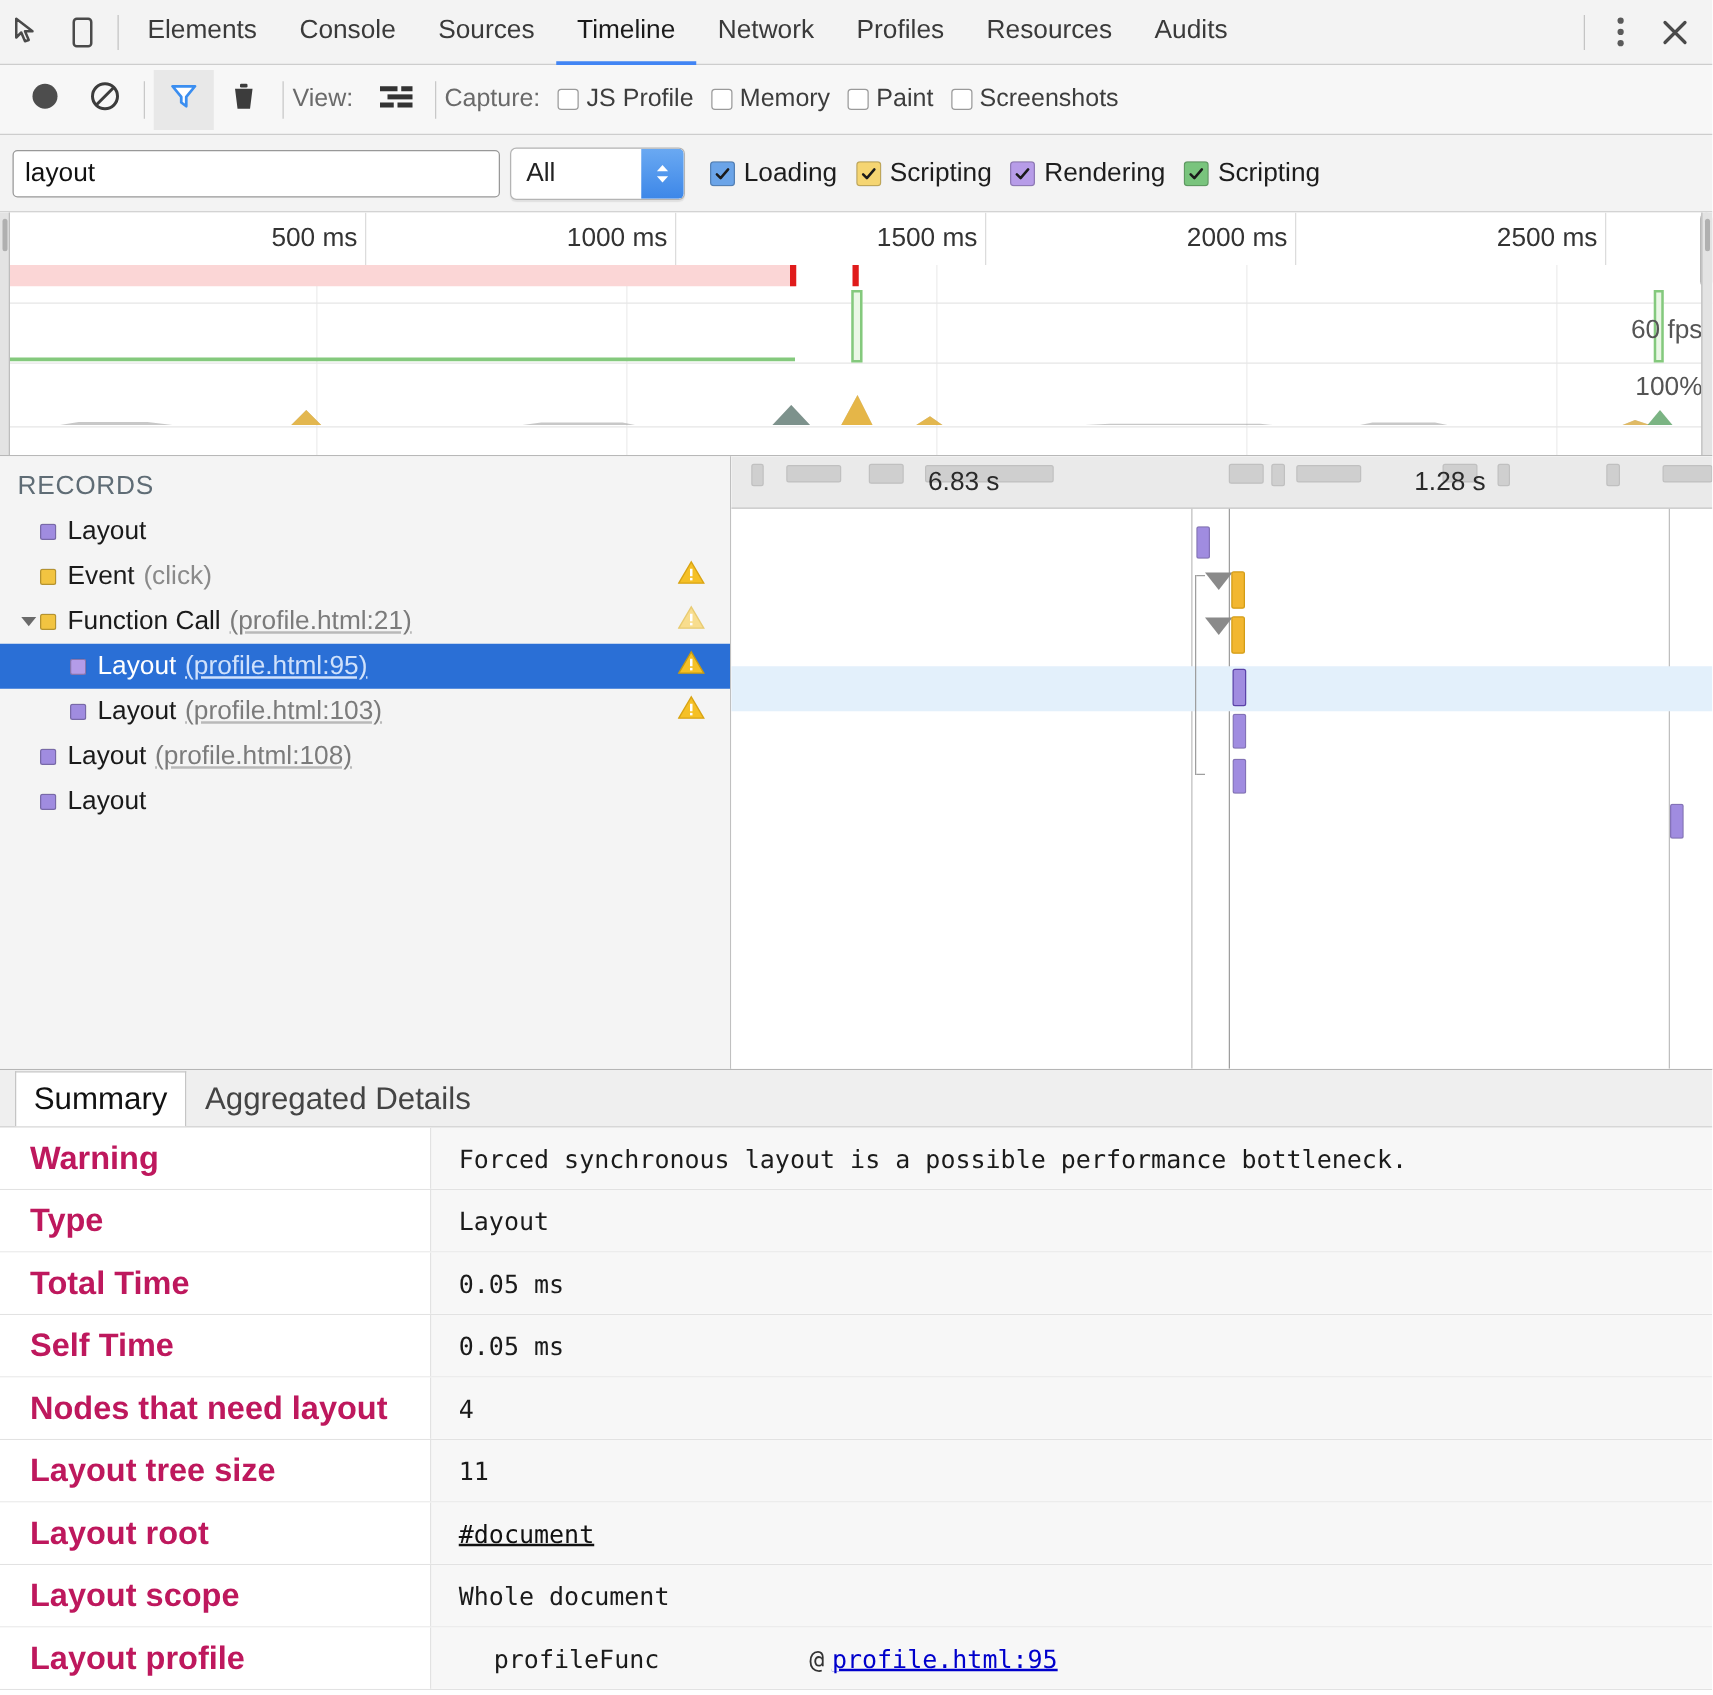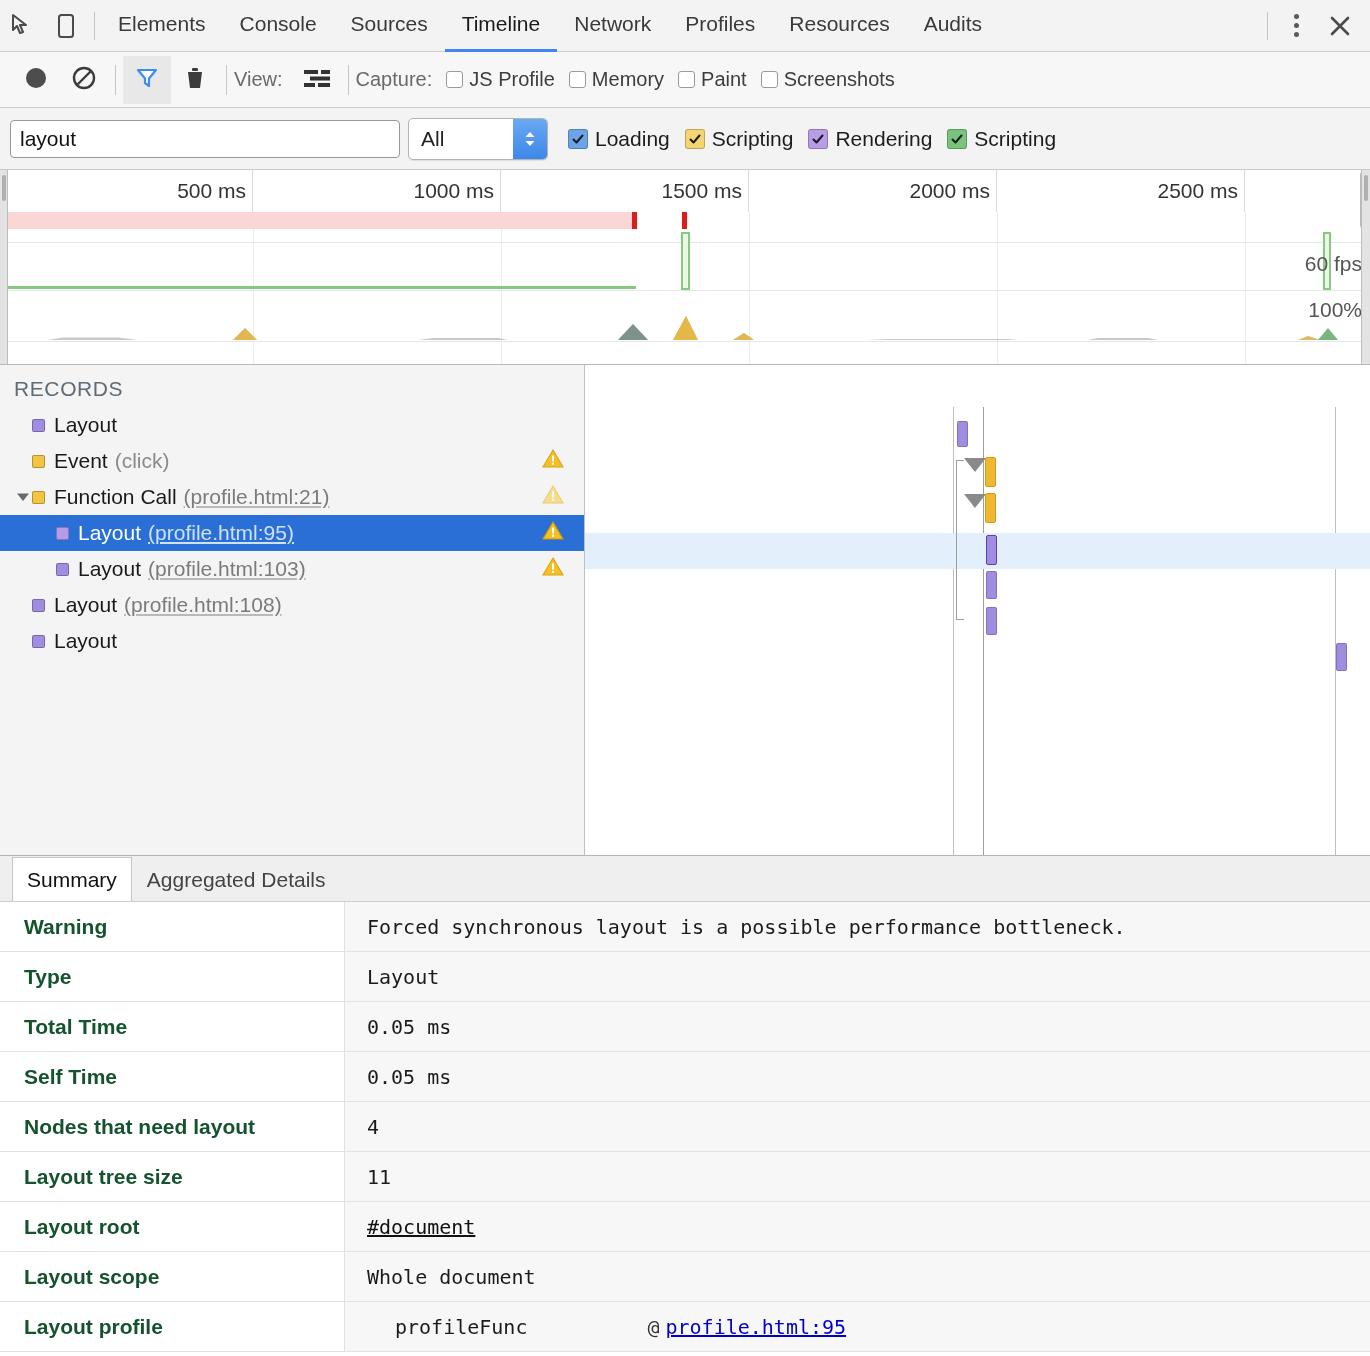--- a/index.html
+++ b/index.html
@@ -118,20 +118,21 @@
   .ov-handle { width: 8px; background: #e3e3e3; border-right: 1px solid #bdbdbd; position: relative; }
   .ov-handle::after {
     content: ""; position: absolute; left: 2px; top: 5px; width: 4px; height: 26px;
     background: #b0b0b0; border-radius: 2px;
   }
   .ov-body { flex: 1; position: relative; overflow: hidden; }
   .ov-ruler { position: absolute; left: 0; right: 0; top: 0; height: 42px; }
   .ov-tick {
     position: absolute; top: 0; bottom: 0;
     border-right: 1px solid #dcdcdc;
+    margin-left: 40px;
   }
   .ov-tick span {
     position: absolute; right: 6px; top: 9px;
     font-size: 21px; color: #333; white-space: nowrap;
   }
   .ov-grid { position: absolute; top: 42px; bottom: 0; border-right: 1px solid #ededed; }
   .ov-band { position: absolute; left: 0; right: 0; }
   .pink-bar { height: 17px; background: #fbd6d6; }
   .red-mark { position: absolute; width: 5px; height: 17px; background: #e01b1b; }
   .green-line { position: absolute; height: 3px; background: #84c97d; }
@@ -200,30 +201,30 @@
 
   
   .detail { height: 500px; min-height: 500px; background: #fff; display: flex; flex-direction: column; overflow: hidden; }
   .dtabs {
     height: 46px; min-height: 46px; background: #efefef;
     border-bottom: 1px solid #cfcfcf; display: flex; align-items: flex-end;
     padding-left: 12px;
   }
   .dtab {
     height: 44px; padding: 16px 14px; display: flex; align-items: center;
-    font-size: 21px; color: #444; cursor: pointer; white-space: nowrap;
+    font-size: 25px; color: #444; cursor: pointer; white-space: nowrap;
     border: 1px solid transparent; border-bottom: none;
   }
   .dtab.active { background: #fff; border-color: #c5c5c5; color: #111; }
   .dtable { flex: 1; overflow: hidden; }
   .drow { display: flex; height: 50px; border-bottom: 1px solid #e2e2e2; }
   .dkey {
     width: 345px; min-width: 345px; padding-left: 24px;
-    display: flex; align-items: center; font-size: 21px; font-weight: bold;
-    color: #14532d; background: #fff; position: relative;
+    display: flex; align-items: center; font-size: 26px; font-weight: bold;
+    color: #be185d; background: #fff; position: relative;
     border-right: 1px solid #e2e2e2;
   }
   .dval {
     flex: 1; padding-left: 22px; display: flex; align-items: center;
     font-family: "DejaVu Sans Mono", monospace; font-size: 20px; color: #1b1b1b;
     background: #f7f7f7; white-space: nowrap; overflow: hidden;
   }
   .stack-row { display: flex; align-items: center; gap: 0; }
   .stack-fn { padding-left: 28px; }
   .stack-at { color: #333; padding: 0 6px 0 120px; }
@@ -533,20 +534,35 @@
       </div>
 
       <div class="rec-row">
         <span class="spacer" style="width:18px"></span>
         <span class="chip" style="background:#a08ce0"></span>
         <span class="rec-name">Layout</span>
       </div>
     </div>
 
     <div class="track">
+      <div class="track-head">
+        <div class="th-blk" style="left:16px;top:6px;width:10px;height:18px"></div>
+        <div class="th-blk" style="left:44px;top:7px;width:44px;height:14px"></div>
+        <div class="th-blk" style="left:110px;top:6px;width:28px;height:16px"></div>
+        <div class="th-blk" style="left:155px;top:7px;width:103px;height:14px"></div>
+        <div class="th-blk" style="left:398px;top:6px;width:28px;height:16px"></div>
+        <div class="th-blk" style="left:432px;top:6px;width:11px;height:18px"></div>
+        <div class="th-blk" style="left:452px;top:7px;width:52px;height:14px"></div>
+        <div class="th-blk" style="left:569px;top:6px;width:28px;height:15px"></div>
+        <div class="th-blk" style="left:613px;top:6px;width:10px;height:18px"></div>
+        <div class="th-blk" style="left:700px;top:6px;width:11px;height:18px"></div>
+        <div class="th-blk" style="left:745px;top:7px;width:40px;height:14px"></div>
+        <span class="th-time" style="left:186px">6.83 s</span>
+        <span class="th-time" style="left:575px">1.28 s</span>
+      </div>
 
       <div class="track-body">
         <div class="vline" style="left:368px"></div>
         <div class="vline" style="left:398px;background:#9e9e9e"></div>
         <div class="vline" style="left:750px"></div>
 
         <div class="selrow" style="top:126px"></div>
 
         <div class="bracket" style="left:371px;top:53px;height:160px"></div>
 

